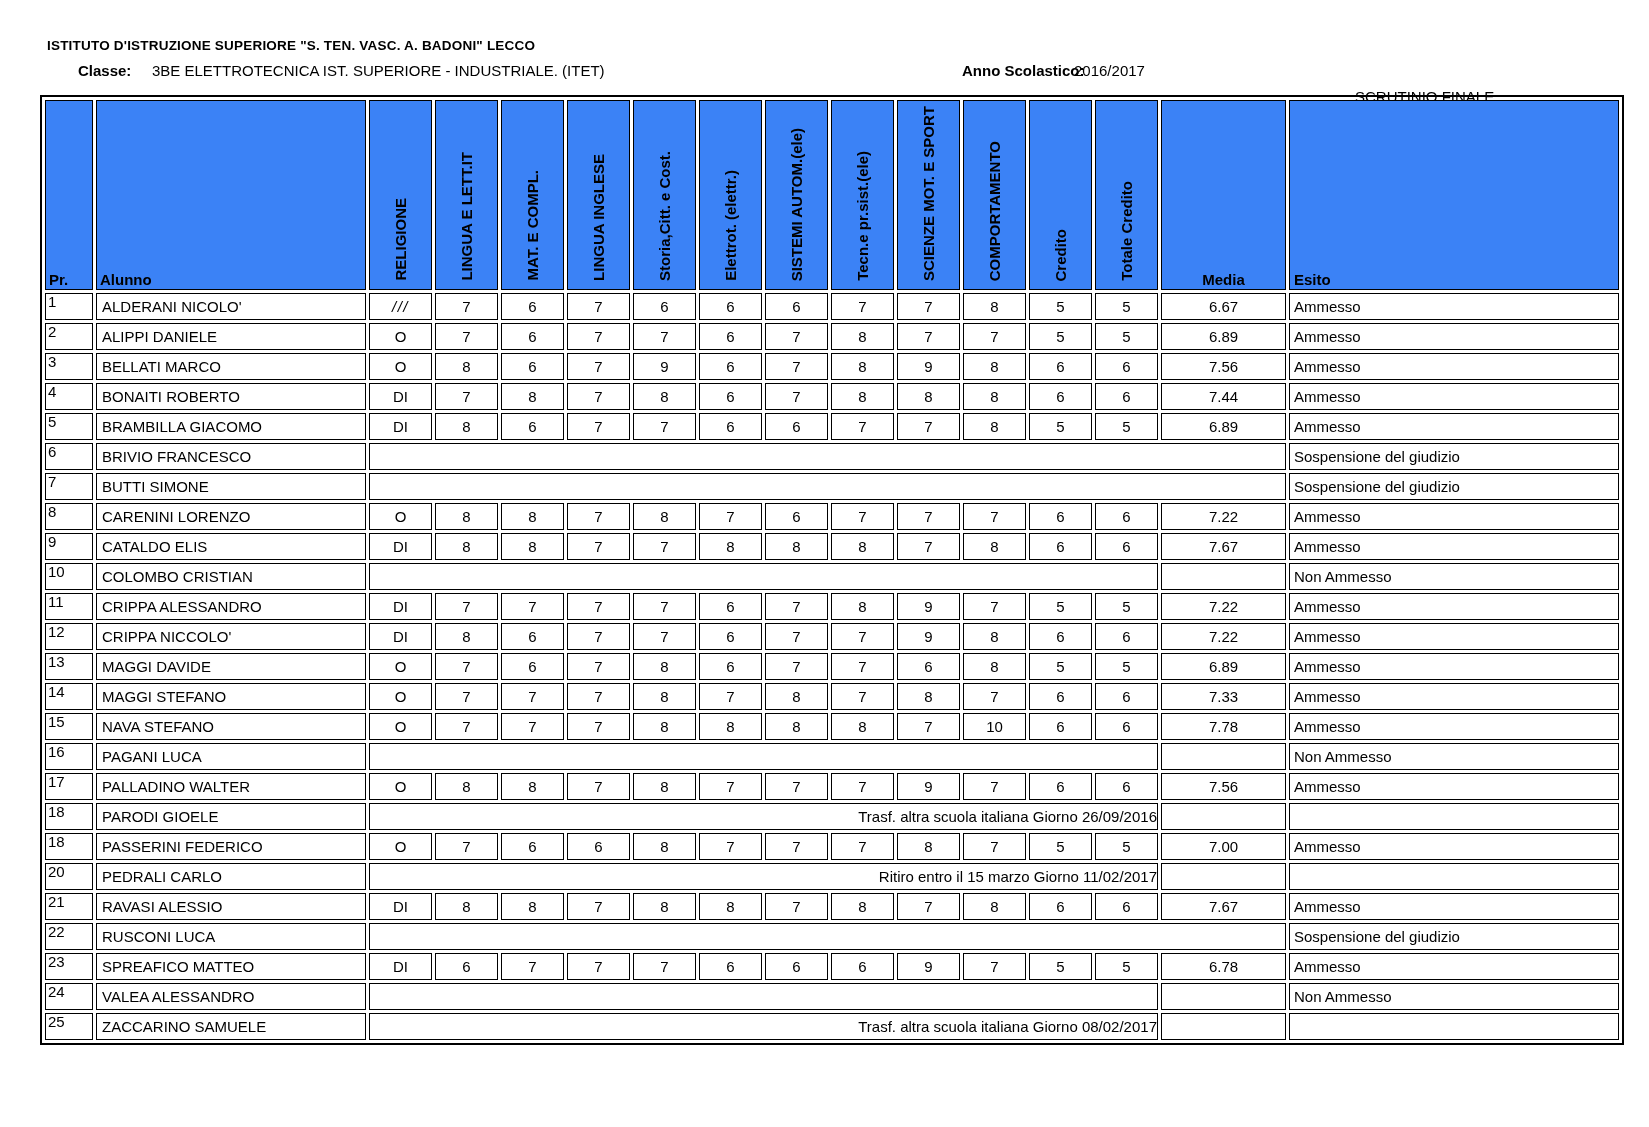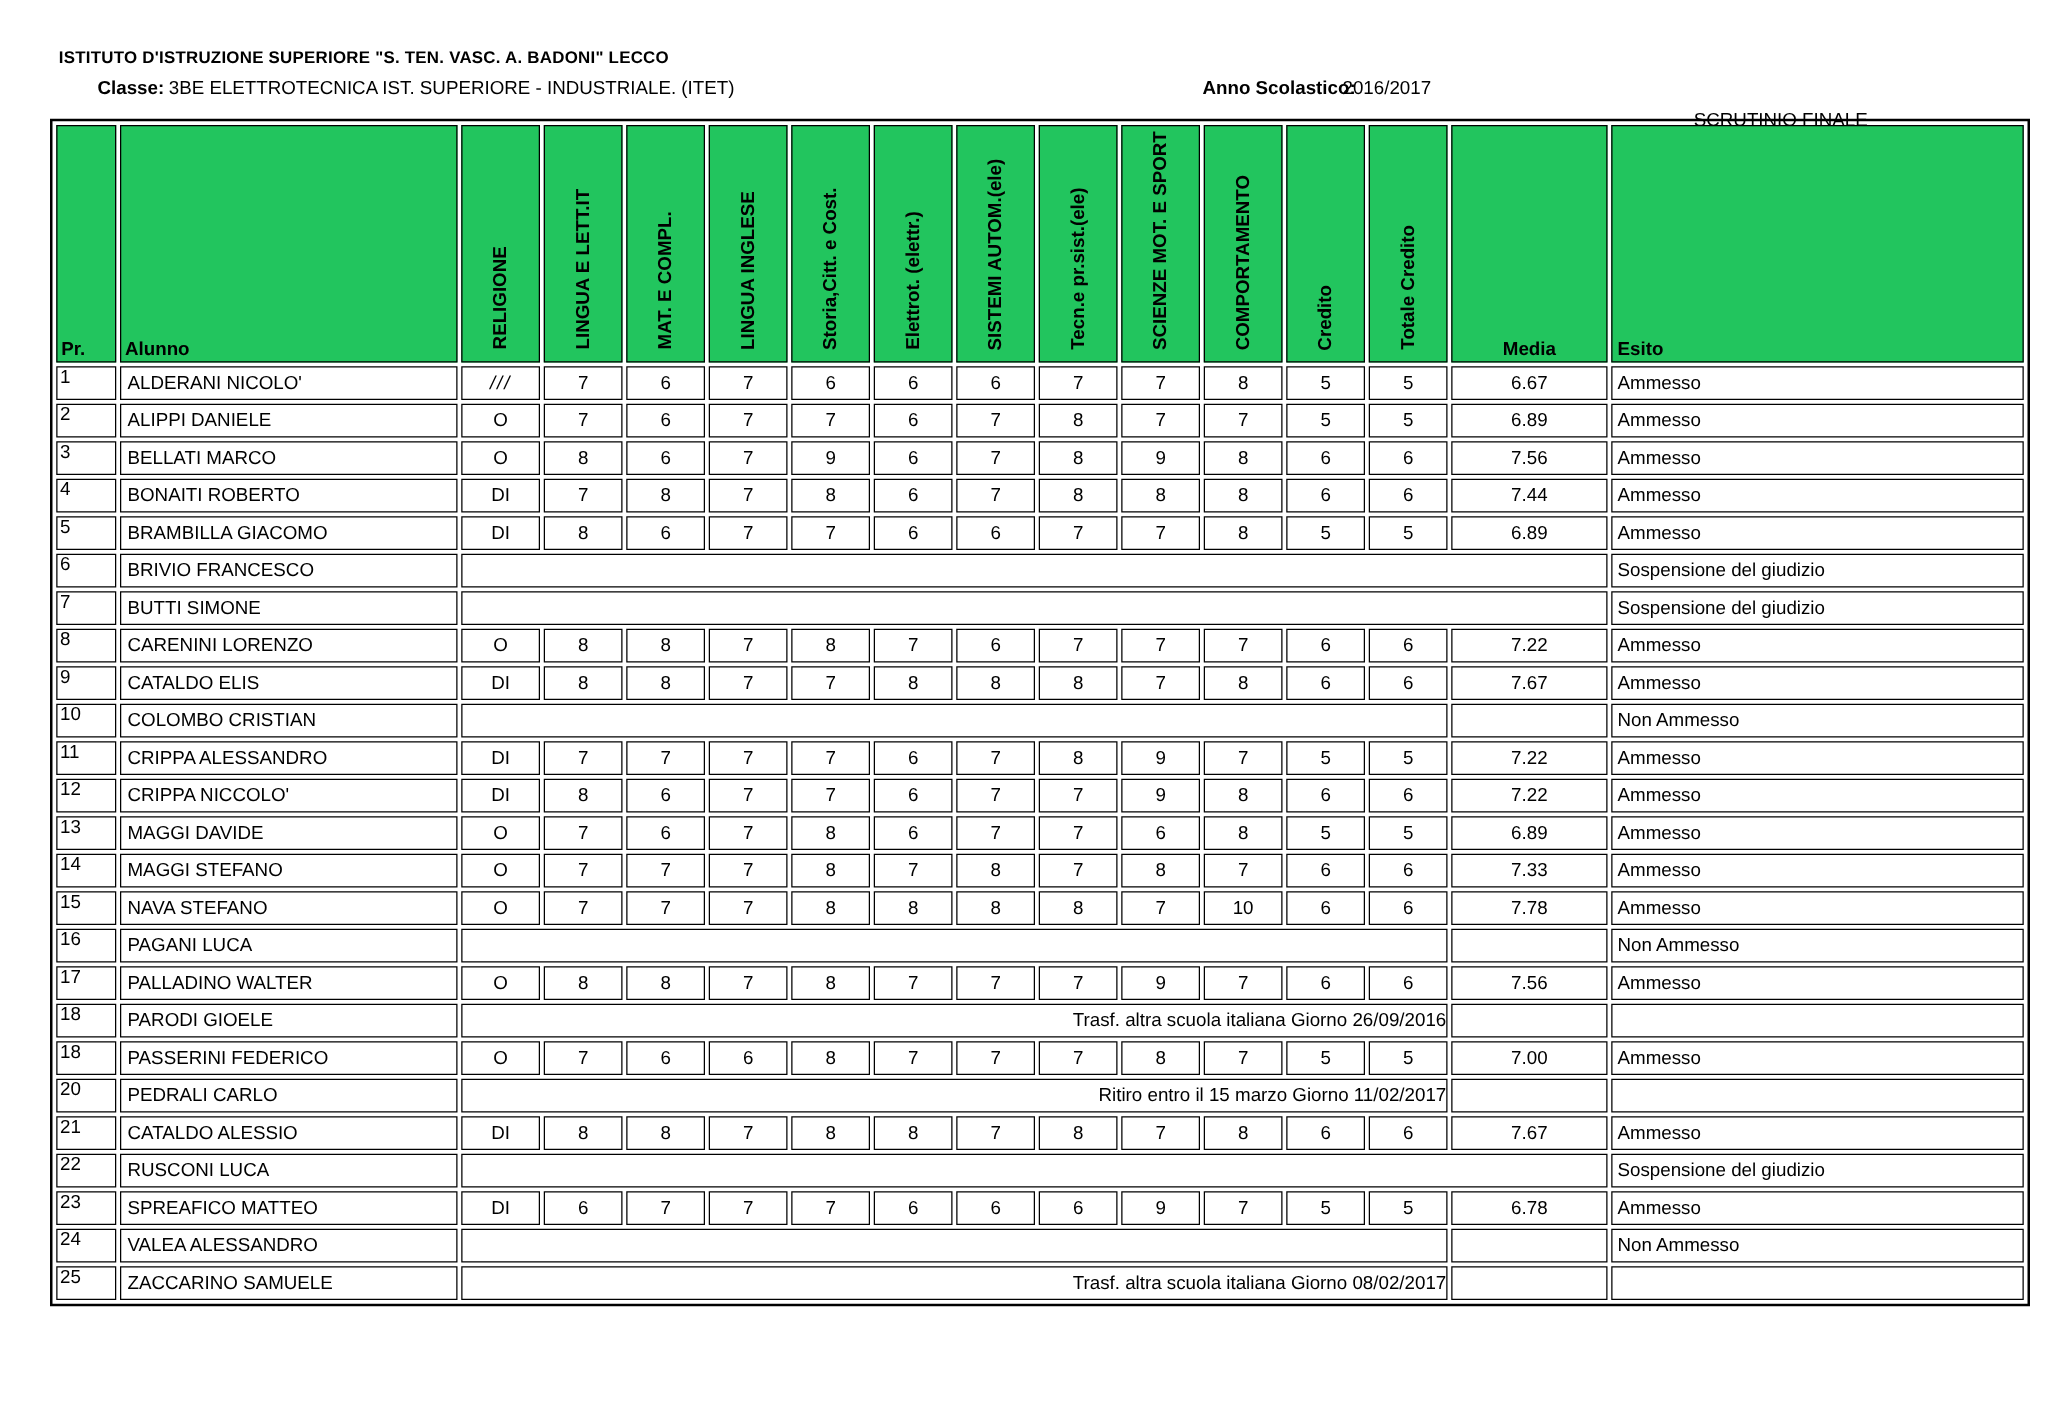--- a/index.html
+++ b/index.html
@@ -12,39 +12,39 @@
     color: #000000;
     font-family: "Liberation Sans", "DejaVu Sans", sans-serif;
     overflow: hidden;
   }
   .institute {
     position: absolute; left: 47px; top: 38px;
     font-size: 13.5px; font-weight: bold; letter-spacing: 0.2px;
   }
   .line2 { position: absolute; top: 62px; left: 0; width: 100%; height: 26px; font-size: 15px; }
   .classe-label { position: absolute; left: 78px; font-weight: bold; }
-  .classe-value { position: absolute; left: 135px; }
+  .classe-value { position: absolute; left: 152px; }
   .anno-label { position: absolute; left: 962px; font-weight: bold; }
   .anno-value { position: absolute; left: 1074px; }
   .scrutinio { position: absolute; left: 1355px; margin-top: 26px; }
 
   table.grid {
     position: absolute; left: 40px; top: 95px;
     width: 1584px;
     border: 2px solid #000;
     border-collapse: separate;
     border-spacing: 3px;
     table-layout: fixed;
   }
   table.grid th, table.grid td {
     border: 1px solid #000;
     font-size: 15px;
     overflow: hidden;
   }
-  th.hth { height: 190px; font-weight: bold; background: #22c55e; }
+  th.hth { height: 190px; font-weight: bold; background: #3b82f6; }
   .th-pr, .th-alunno { vertical-align: bottom; text-align: left; padding: 0 0 1px 3px; }
   .th-subject { vertical-align: bottom; text-align: center; }
   .th-media { vertical-align: bottom; text-align: center; padding-bottom: 1px; margin-left: 36px; }
   .th-esito { vertical-align: bottom; text-align: left; padding: 0 0 1px 4px; }
   .vtext {
     display: inline-block;
     writing-mode: vertical-rl;
     transform: rotate(180deg);
     white-space: nowrap;
     font-weight: bold;
@@ -413,21 +413,21 @@
         </tr>
         <tr>
           <td class="prc">20</td>
           <td class="name">PEDRALI CARLO</td>
           <td class="notewide" colspan="12">Ritiro entro il 15 marzo Giorno 11/02/2017</td>
           <td class="c"></td>
           <td class="esito"></td>
         </tr>
         <tr>
           <td class="prc">21</td>
-          <td class="name">CATALDO ALESSIO</td>
+          <td class="name">RAVASI ALESSIO</td>
           <td class="c">DI</td>
           <td class="c">8</td>
           <td class="c">8</td>
           <td class="c">7</td>
           <td class="c">8</td>
           <td class="c">8</td>
           <td class="c">7</td>
           <td class="c">8</td>
           <td class="c">7</td>
           <td class="c">8</td>

